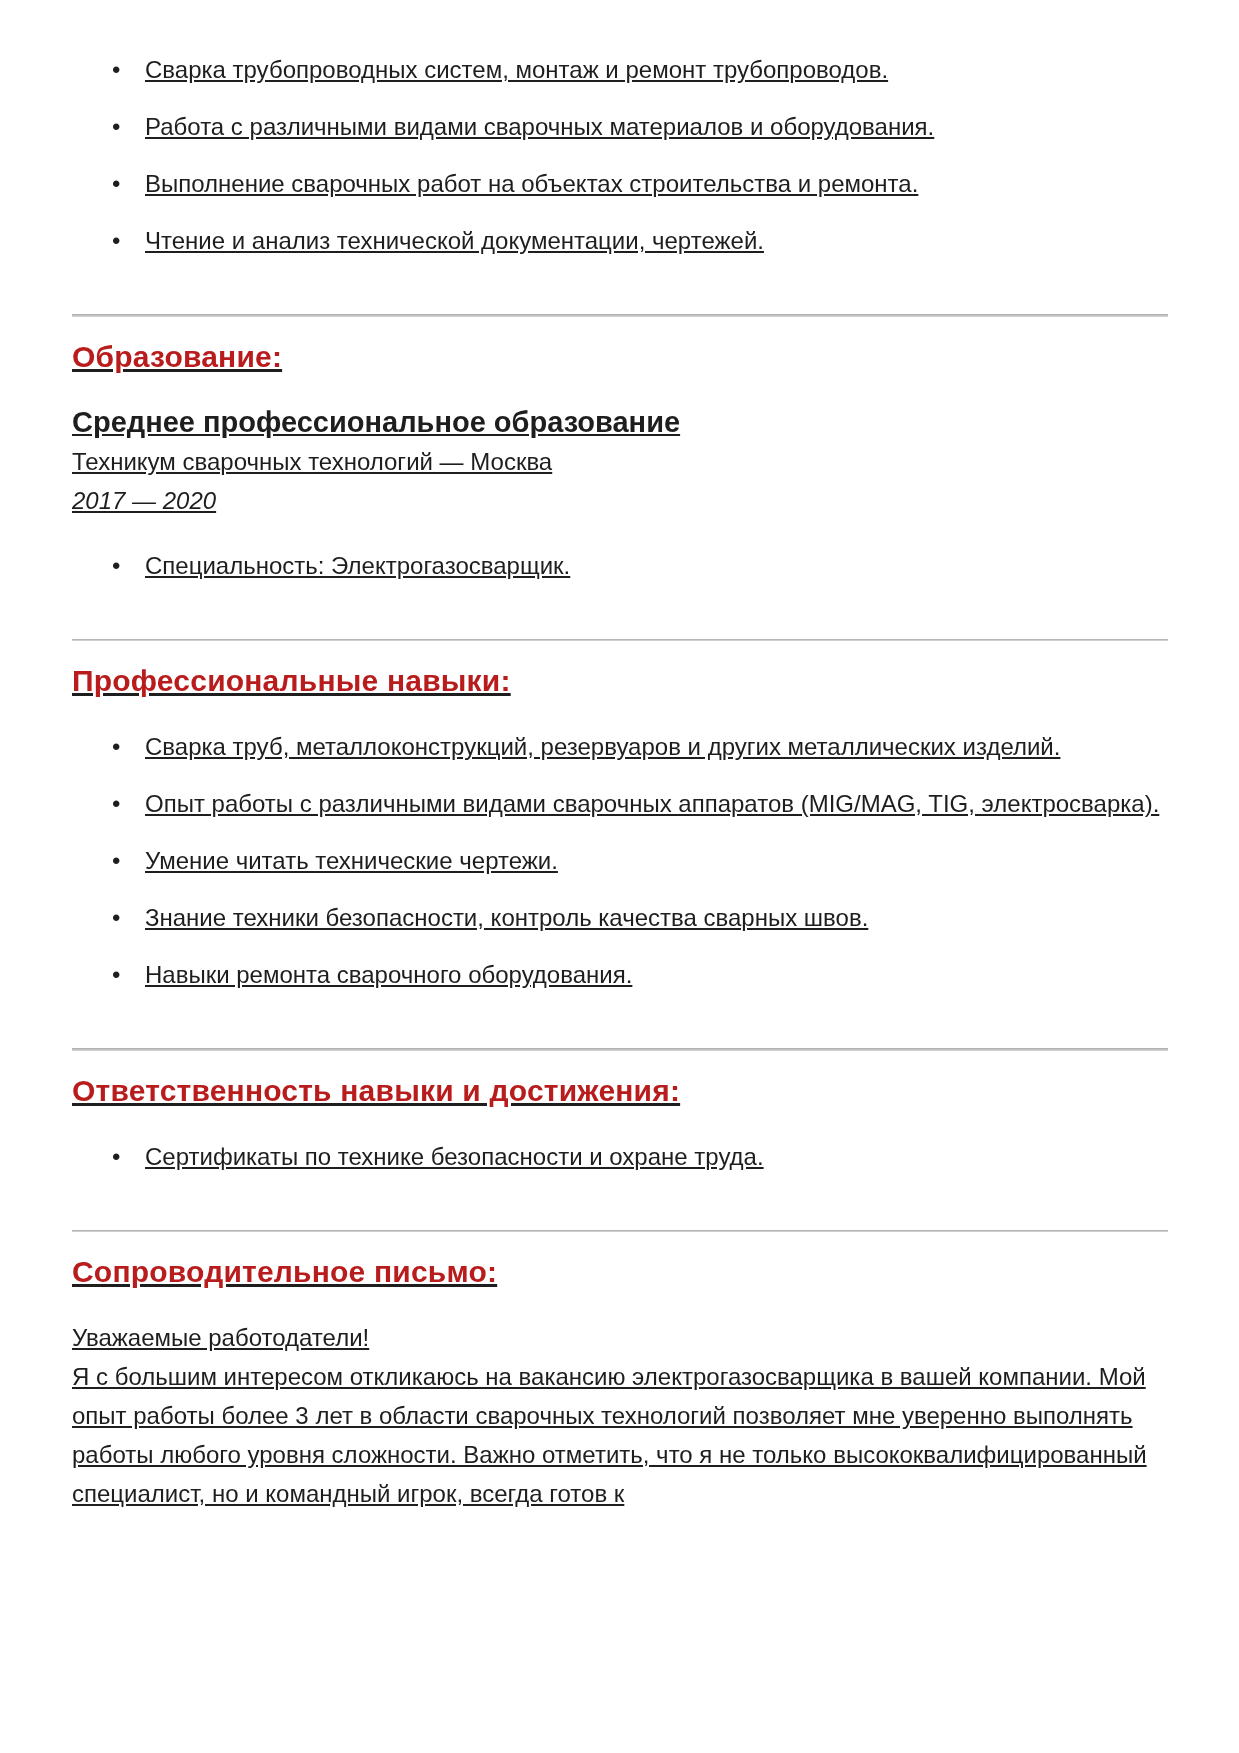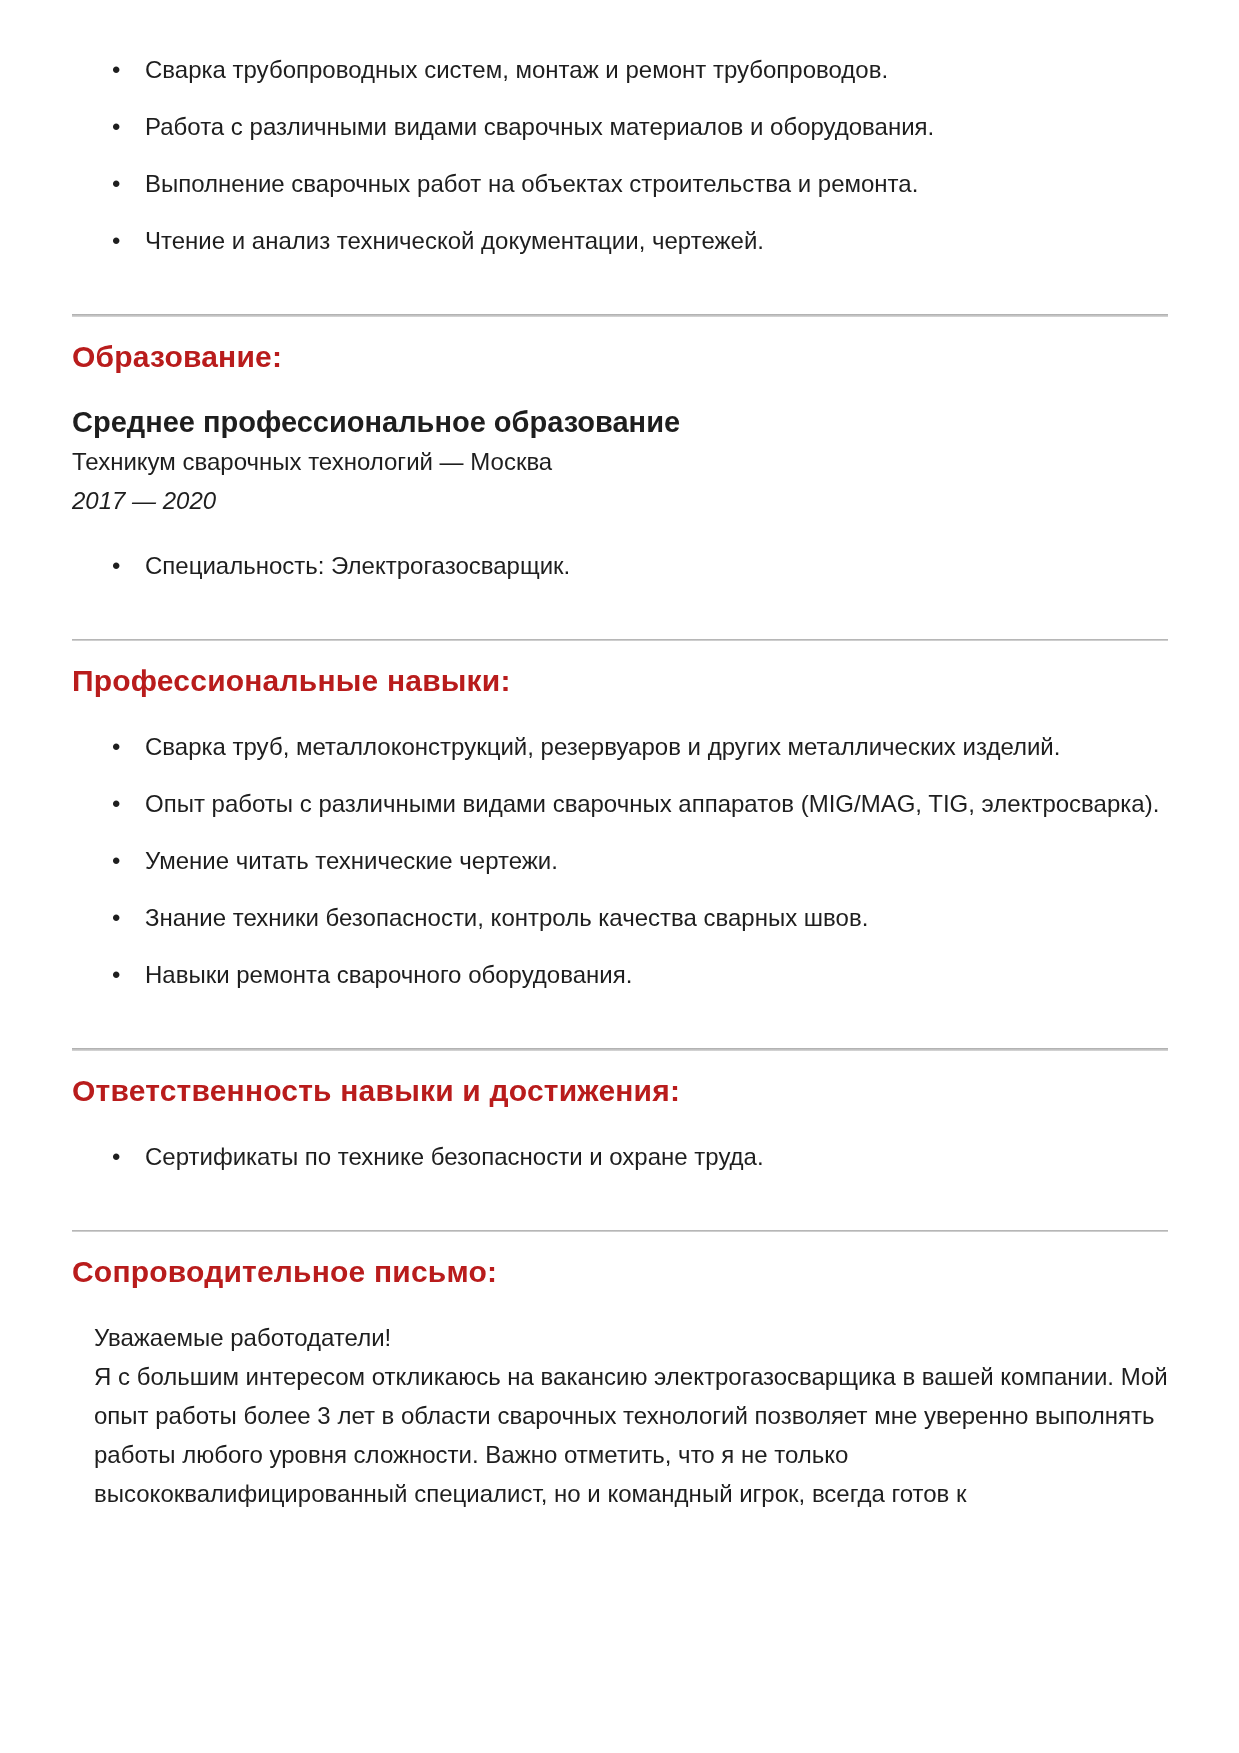--- a/index.html
+++ b/index.html
@@ -9,21 +9,21 @@
     height: 1753px;
     box-sizing: border-box;
     background: #ffffff;
     color: #1e1e1e;
     font-family: "Liberation Sans", "DejaVu Sans", sans-serif;
     font-size: 24px;
     line-height: 39px;
     padding: 24px 71px 0 72px;
     overflow: hidden;
   }
-  main { display: block; }
+  main { display: block; text-decoration: underline; }
 
   ul.doc-list {
     list-style: none;
     margin: 26px 0 18px 0;
     padding: 0;
   }
   ul.doc-list li {
     position: relative;
     padding-left: 73px;
     margin-bottom: 18px;
@@ -53,21 +53,21 @@
   }
 
   p.edu-degree {
     font-weight: bold;
     font-size: 29px;
     margin: 0;
   }
   p.edu-inst { margin: 0; }
   p.edu-years { margin: 0; font-style: italic; }
 
-  .letter { margin-top: 26px; margin-left: 22px; }
+  .letter { margin-top: 26px; }
   .letter-salutation, .letter-body { margin: 0; }
 </style>
 </head>
 <body>
 
 <main>
 
   <ul class="doc-list">
     <li>Сварка трубопроводных систем, монтаж и ремонт трубопроводов.</li>
     <li>Работа с различными видами сварочных материалов и оборудования.</li>

